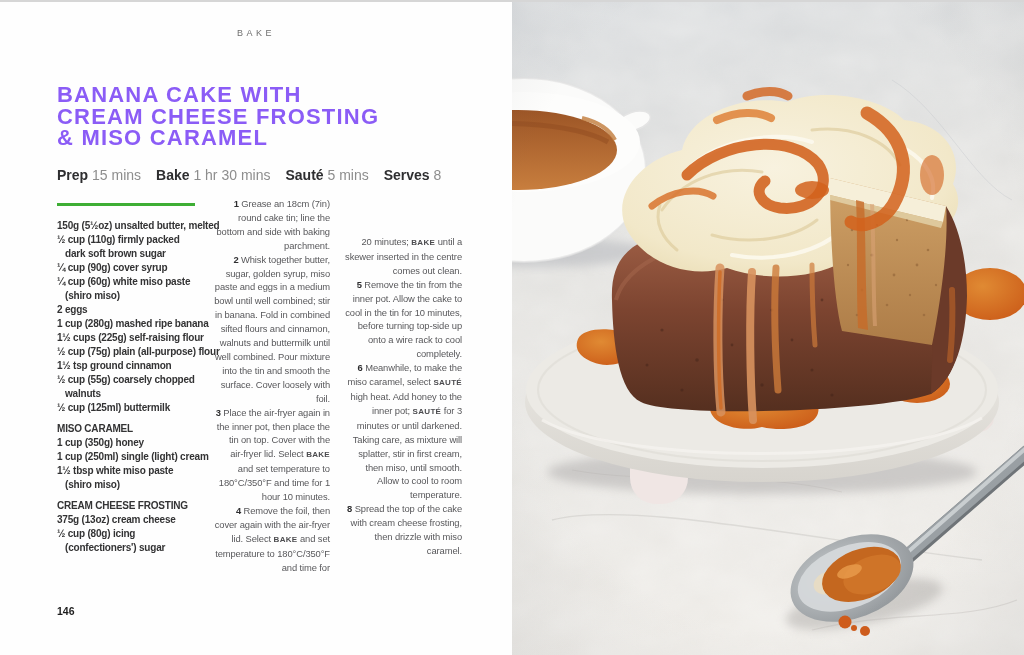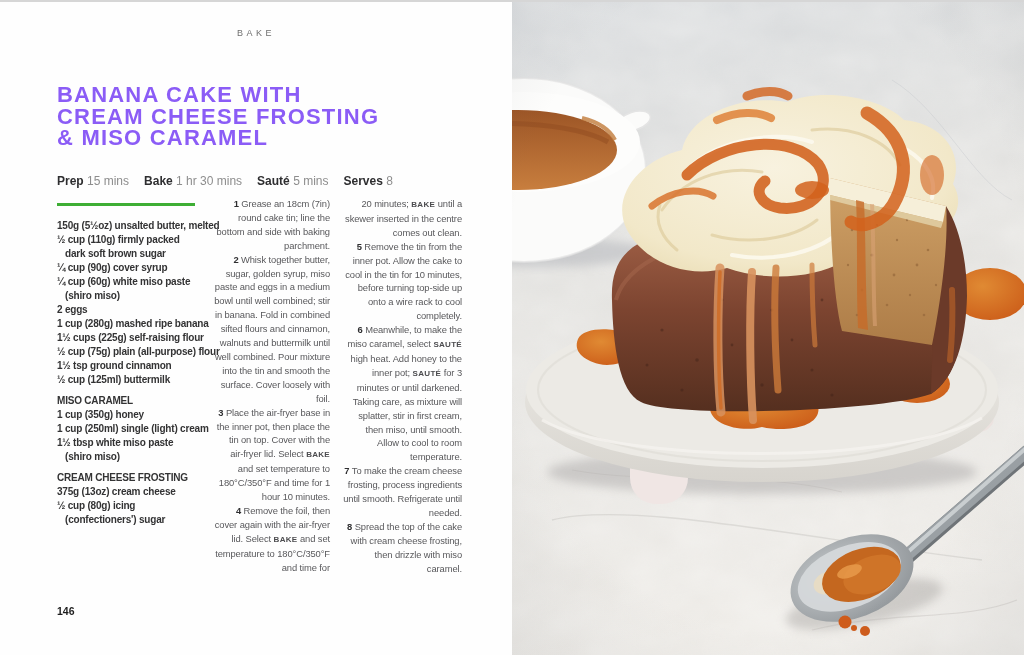--- a/index.html
+++ b/index.html
@@ -12,35 +12,35 @@
   .left-page{position:absolute;left:0;top:0;width:512px;height:655px;background:#fefefe;text-decoration:underline;}
 
   .section-label{
     position:absolute;left:0;top:28px;width:512px;text-align:center;
     font-size:9px;letter-spacing:3.5px;color:#6f6f6f;
   }
   .recipe-title{
     position:absolute;left:57px;top:84px;
     font-size:22px;font-weight:700;letter-spacing:1.2px;line-height:21.5px;color:#8b5cf6;
   }
-  .recipe-meta{position:absolute;left:57px;top:174px;font-size:12px;color:#8d8d8d;white-space:nowrap;}
+  .recipe-meta{position:absolute;left:57px;top:167px;font-size:14px;color:#8d8d8d;white-space:nowrap;}
   .meta-item{margin-right:15px;}
   .meta-label{color:#2e2e30;font-weight:700;}
   .green-rule{position:absolute;left:57px;top:203px;width:138px;height:3px;background:#3eae35;}
 
   .ingredients{
     position:absolute;left:57px;top:219px;width:172px;
     font-size:10px;font-weight:700;letter-spacing:-0.2px;line-height:14px;color:#333334;
   }
   .ing-item{white-space:pre-line;padding-left:8px;text-indent:-8px;}
   .ing-heading{margin-top:7px;}
 
   .method-col{position:absolute;top:197px;font-size:9.4px;letter-spacing:-0.1px;line-height:13.9px;color:#58585b;text-align:right;}
   .method-col-1{left:214px;width:116px;}
-  .method-col-2{left:342px;width:120px;}
+  .method-col-2{left:342px;width:120px;margin-top:38px;}
   .step{margin:0;}
   .step-num{color:#2e2e30;font-weight:700;}
   .kw{font-weight:700;font-size:8px;letter-spacing:.3px;color:#4c4c4f;}
 
   .page-number{position:absolute;left:57px;top:605px;font-size:10.5px;font-weight:700;color:#1d1d1d;}
 
   .photo{position:absolute;left:512px;top:0;width:512px;height:655px;}
   .photo svg{display:block;}
 </style>
 </head>
@@ -60,42 +60,43 @@
       <div class="ing-item">½ cup (110g) firmly packed
 dark soft brown sugar</div>
       <div class="ing-item">¼ cup (90g) cover syrup</div>
       <div class="ing-item">¼ cup (60g) white miso paste
 (shiro miso)</div>
       <div class="ing-item">2 eggs</div>
       <div class="ing-item">1 cup (280g) mashed ripe banana</div>
       <div class="ing-item">1½ cups (225g) self-raising flour</div>
       <div class="ing-item">½ cup (75g) plain (all-purpose) flour</div>
       <div class="ing-item">1½ tsp ground cinnamon</div>
+      <div class="ing-item">½ cup (55g) coarsely chopped
+walnuts</div>
       <div class="ing-item">½ cup (125ml) buttermilk</div>
       <div class="ing-heading">MISO CARAMEL</div>
       <div class="ing-item">1 cup (350g) honey</div>
       <div class="ing-item">1 cup (250ml) single (light) cream</div>
       <div class="ing-item">1½ tbsp white miso paste
 (shiro miso)</div>
       <div class="ing-heading">CREAM CHEESE FROSTING</div>
       <div class="ing-item">375g (13oz) cream cheese</div>
       <div class="ing-item">½ cup (80g) icing
 (confectioners') sugar</div>
     </div>
   <div class="method-col method-col-1">
       <p class="step"><span class="step-num">1&nbsp;</span><span>Grease an 18cm (7in) round cake tin; line the bottom and side with baking parchment.</span></p>
       <p class="step"><span class="step-num">2&nbsp;</span><span>Whisk together butter, sugar, golden syrup, miso paste and eggs in a medium bowl until well combined; stir in banana. Fold in combined sifted flours and cinnamon, walnuts and buttermilk until well combined. Pour mixture into the tin and smooth the surface. Cover loosely with foil.</span></p>
-      <p class="step"><span class="step-num">3&nbsp;</span><span>Place the air-fryer base in the inner pot, then place the tin on top. Cover with the air-fryer lid. Select </span><span class="kw">BAKE</span><span> and set temperature to 180°C/350°F and time for 1 hour 10 minutes.</span></p>
+      <p class="step"><span class="step-num">3&nbsp;</span><span>Place the air-fryer again in the inner pot, then place the tin on top. Cover with the air-fryer lid. Select </span><span class="kw">BAKE</span><span> and set temperature to 180°C/350°F and time for 1 hour 10 minutes.</span></p>
       <p class="step"><span class="step-num">4&nbsp;</span><span>Remove the foil, then cover again with the air-fryer lid. Select </span><span class="kw">BAKE</span><span> and set temperature to 180°C/350°F and time for</span></p>
     </div>
   <div class="method-col method-col-2">
       <p class="step"><span>20 minutes; </span><span class="kw">BAKE</span><span> until a skewer inserted in the centre comes out clean.</span></p>
       <p class="step"><span class="step-num">5&nbsp;</span><span>Remove the tin from the inner pot. Allow the cake to cool in the tin for 10 minutes, before turning top-side up onto a wire rack to cool completely.</span></p>
       <p class="step"><span class="step-num">6&nbsp;</span><span>Meanwhile, to make the miso caramel, select </span><span class="kw">SAUTÉ</span><span> high heat. Add honey to the inner pot; </span><span class="kw">SAUTÉ</span><span> for 3 minutes or until darkened. Taking care, as mixture will splatter, stir in first cream, then miso, until smooth. Allow to cool to room temperature.</span></p>
-      <p class="step"><span class="step-num">7&nbsp;</span><span>To make the cream cheese frosting, process ingredients until smooth. Refrigerate until needed.</span></p>
       <p class="step"><span class="step-num">8&nbsp;</span><span>Spread the top of the cake with cream cheese frosting, then drizzle with miso caramel.</span></p>
     </div>
   <div class="page-number">146</div>
 </div>
 
 <div class="photo">
 <svg width="512" height="655" viewBox="0 0 512 655" xmlns="http://www.w3.org/2000/svg">
   <defs>
     <linearGradient id="bgGrad" x1="0" y1="0" x2="0.15" y2="1">
       <stop offset="0" stop-color="#ccd0d4"></stop>

